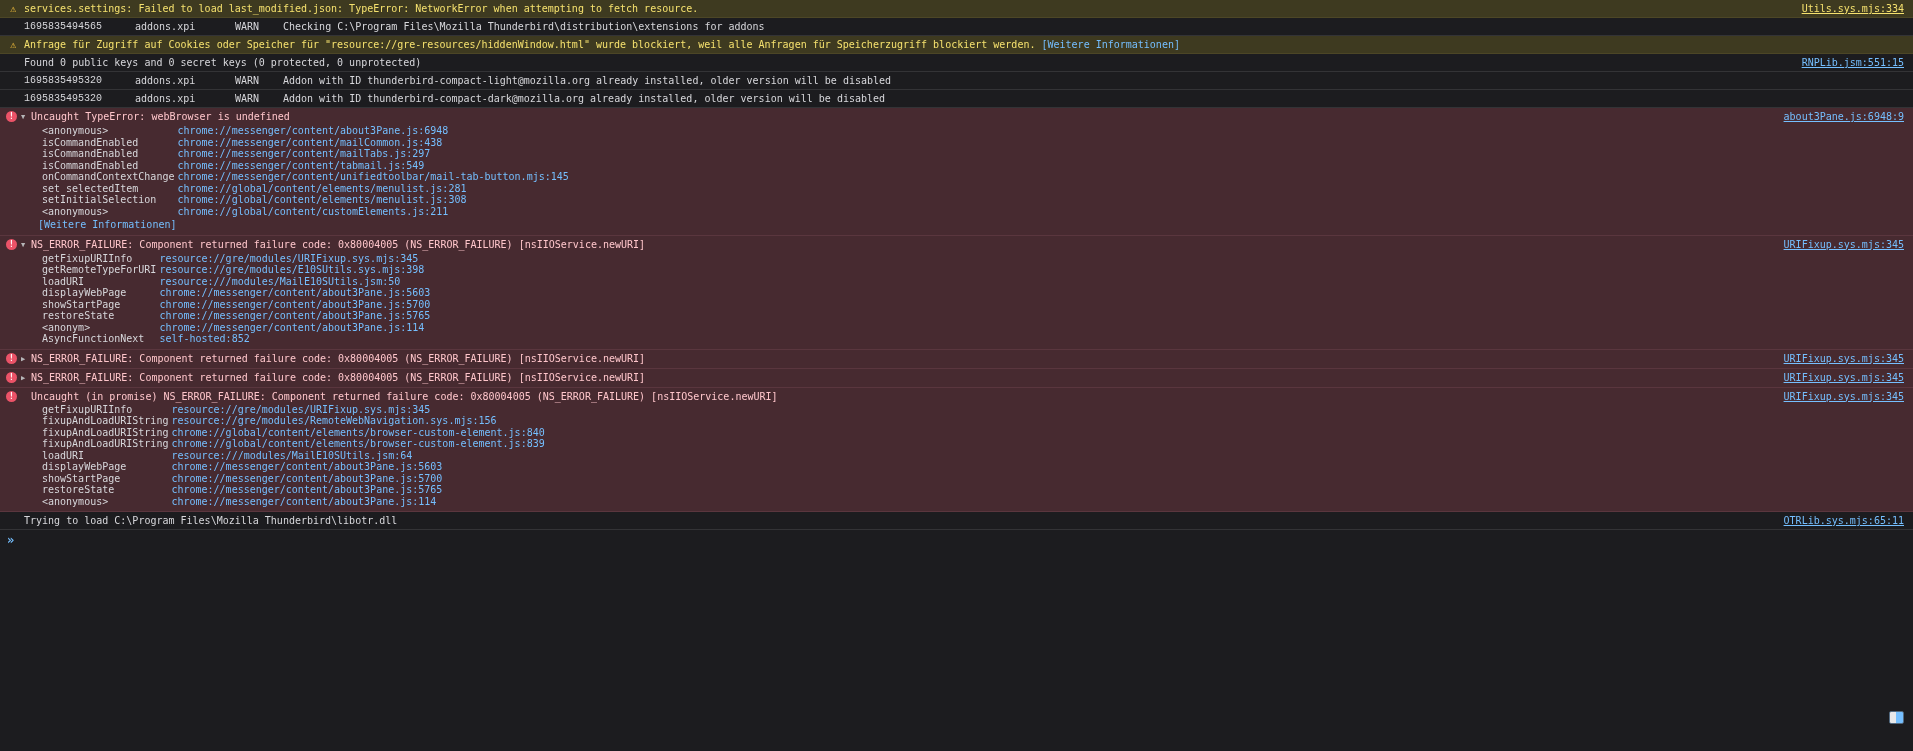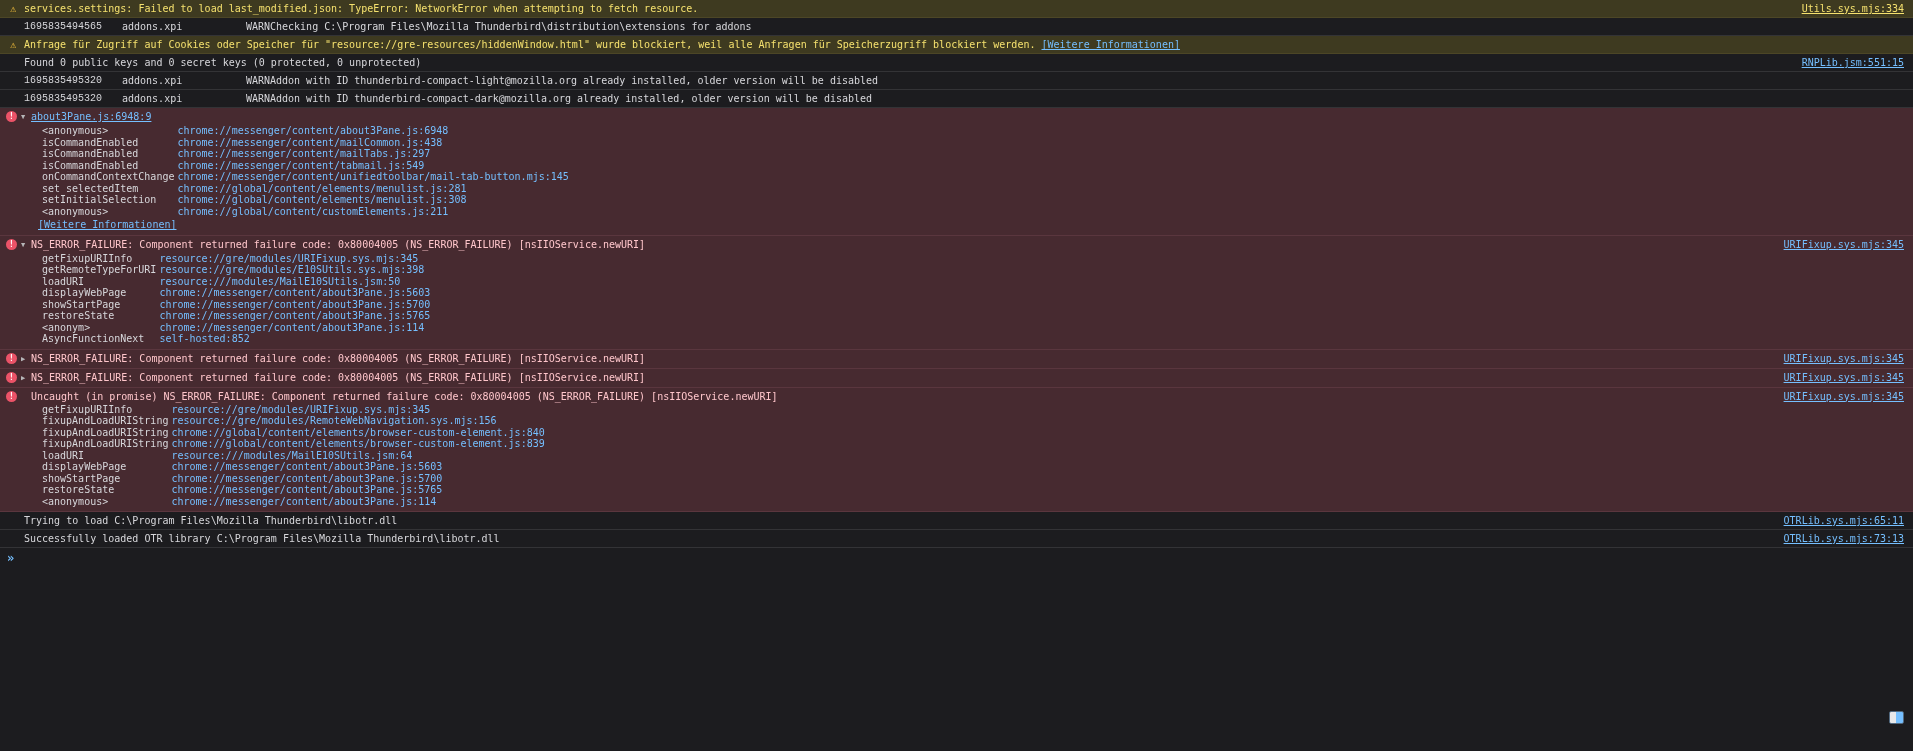--- a/index.html
+++ b/index.html
@@ -22,27 +22,27 @@
   .icon { flex:none; display:inline-block; }
   .icon.spacer { width:20px; }
   .warn-icon { width:14px; margin:0 4px 0 2px; color:var(--warn-icon,#f9c23c); font-size:10px; line-height:13px; text-align:center; }
   .err-icon { width:11px; height:11px; margin:1px 4px 0 2px; border-radius:50%; background:var(--error-icon,#eb5368);
               color:#fff; font-size:8px; font-weight:bold; line-height:11px; text-align:center; }
   .twisty { flex:none; width:8px; margin:1px 2px 0 0; font-size:7px; line-height:13px; color:#b6b6b8; cursor:pointer; }
   .twisty.none { cursor:default; }
 
   .col { display:inline-block; vertical-align:top; }
   .col.ts { width:98px;font-family:Liberation Mono, monospace; }
-  .col.module { width:100px; }
-  .col.severity { width:48px;text-align:right; }
+  .col.module { width:100px;margin-left:13px; }
+  .col.severity { width:48px; }
 
   a { cursor:pointer; }
   .source-link { flex:none; padding-right:5px; color:var(--link,#75bfff); text-decoration:underline; white-space:nowrap; }
   .row.warn .source-link { color:var(--warn-fg,#f5e16e); }
-  .inline-link { color:var(--link,#75bfff); text-decoration:underline; }
+  .inline-link { color:var(--link,#75bfff); }
 
   .stack { display:table; margin:1px 0 2px 38px; line-height:11.5px; }
   .frame { display:table-row; }
   .frame .fn { display:table-cell; padding-right:3px; color:#d7d7db; white-space:pre; }
   .frame .loc { display:table-cell; color:var(--link,#75bfff); white-space:pre;margin-top:46px; }
   .footer { margin:0 0 2px 34px; line-height:11.5px; }
 
   .input-row { display:flex; align-items:center; padding:4px 4px 3px 7px; }
   .prompt { color:var(--link,#75bfff); font-weight:bold; font-size:12px; line-height:13px; }
   .input-area { flex:1; height:13px; margin-left:6px; outline:none; }
@@ -91,20 +91,21 @@
       <div class="row log">
         <div class="row-head">
           <span class="icon spacer"></span>
           <span class="msg"><span class="col ts">1695835495320</span><span class="col module">addons.xpi</span><span class="col severity">WARN</span><span class="col text">Addon with ID thunderbird-compact-dark@mozilla.org already installed, older version will be disabled</span></span>
         </div>
       </div>
       <div class="row error">
         <div class="row-head">
           <span class="icon err-icon">!</span>
           <span class="twisty">▼</span>
+          <span class="msg"><span class="text">Uncaught TypeError: webBrowser is undefined</span></span>
           <a class="source-link">about3Pane.js:6948:9</a>
         </div>
         <div class="stack">
           <div class="frame">
             <span class="fn">&lt;anonymous&gt;</span>
             <a class="loc">chrome://messenger/content/about3Pane.js:6948</a>
           </div>
           <div class="frame">
             <span class="fn">isCommandEnabled</span>
             <a class="loc">chrome://messenger/content/mailCommon.js:438</a>
@@ -238,27 +239,20 @@
             <span class="fn">&lt;anonymous&gt;</span>
             <a class="loc">chrome://messenger/content/about3Pane.js:114</a>
           </div>
         </div>
       </div>
       <div class="row log">
         <div class="row-head">
           <span class="icon spacer"></span>
           <span class="msg"><span class="text">Trying to load C:\Program Files\Mozilla Thunderbird\libotr.dll</span></span>
           <a class="source-link">OTRLib.sys.mjs:65:11</a>
-        </div>
-      </div>
-      <div class="row log">
-        <div class="row-head">
-          <span class="icon spacer"></span>
-          <span class="msg"><span class="text">Successfully loaded OTR library C:\Program Files\Mozilla Thunderbird\libotr.dll</span></span>
-          <a class="source-link">OTRLib.sys.mjs:73:13</a>
         </div>
       </div>
     </div>
   <div class="input-row">
     <span class="prompt">»</span>
     <span class="input-area"></span>
   </div>
   <div class="filler"></div>
   <span class="dock-icon"></span>
 </div>

